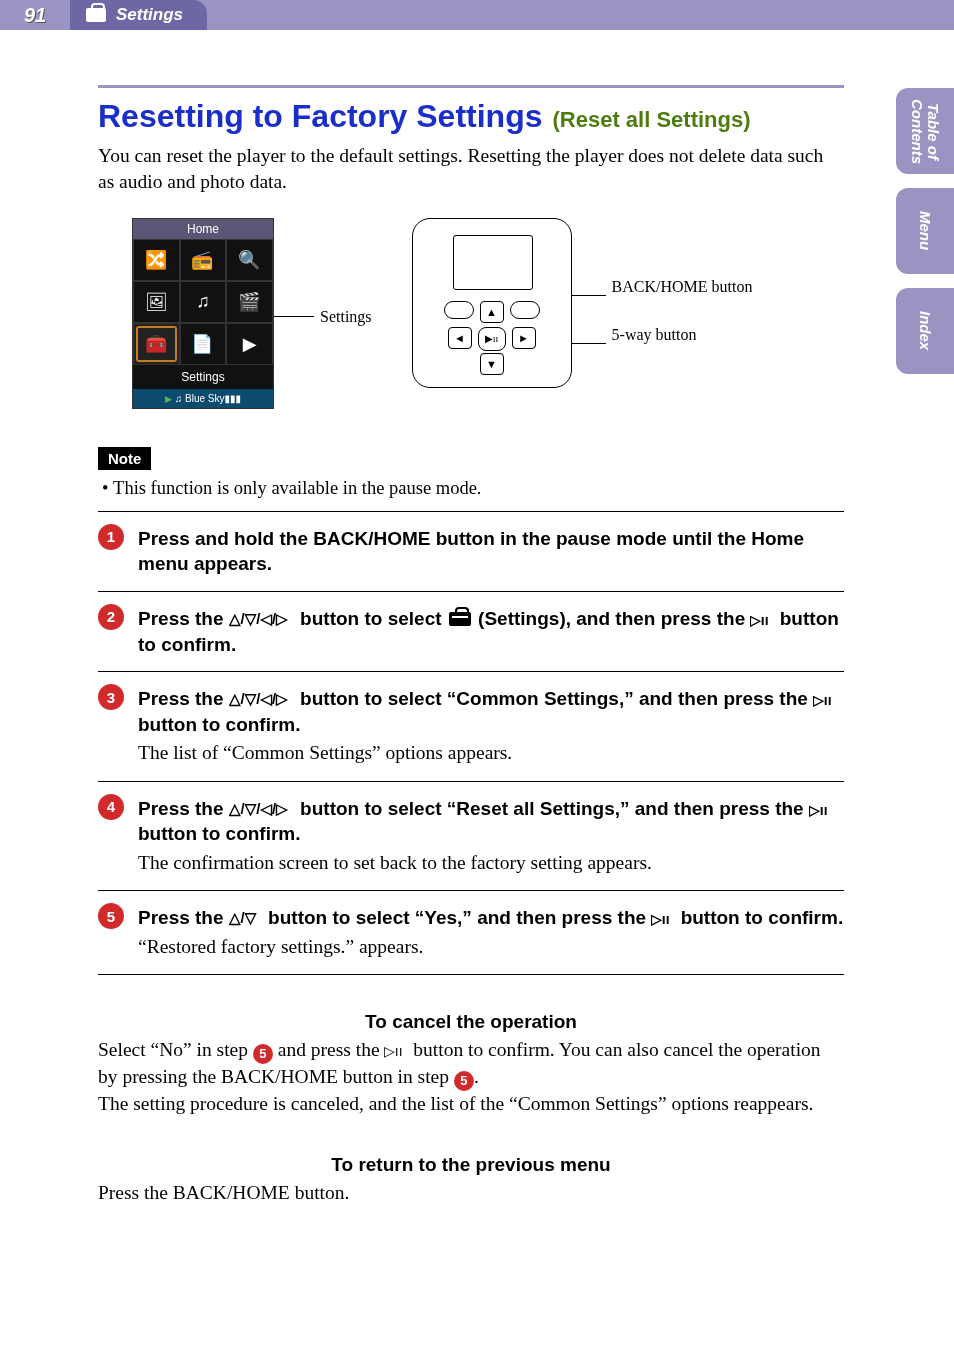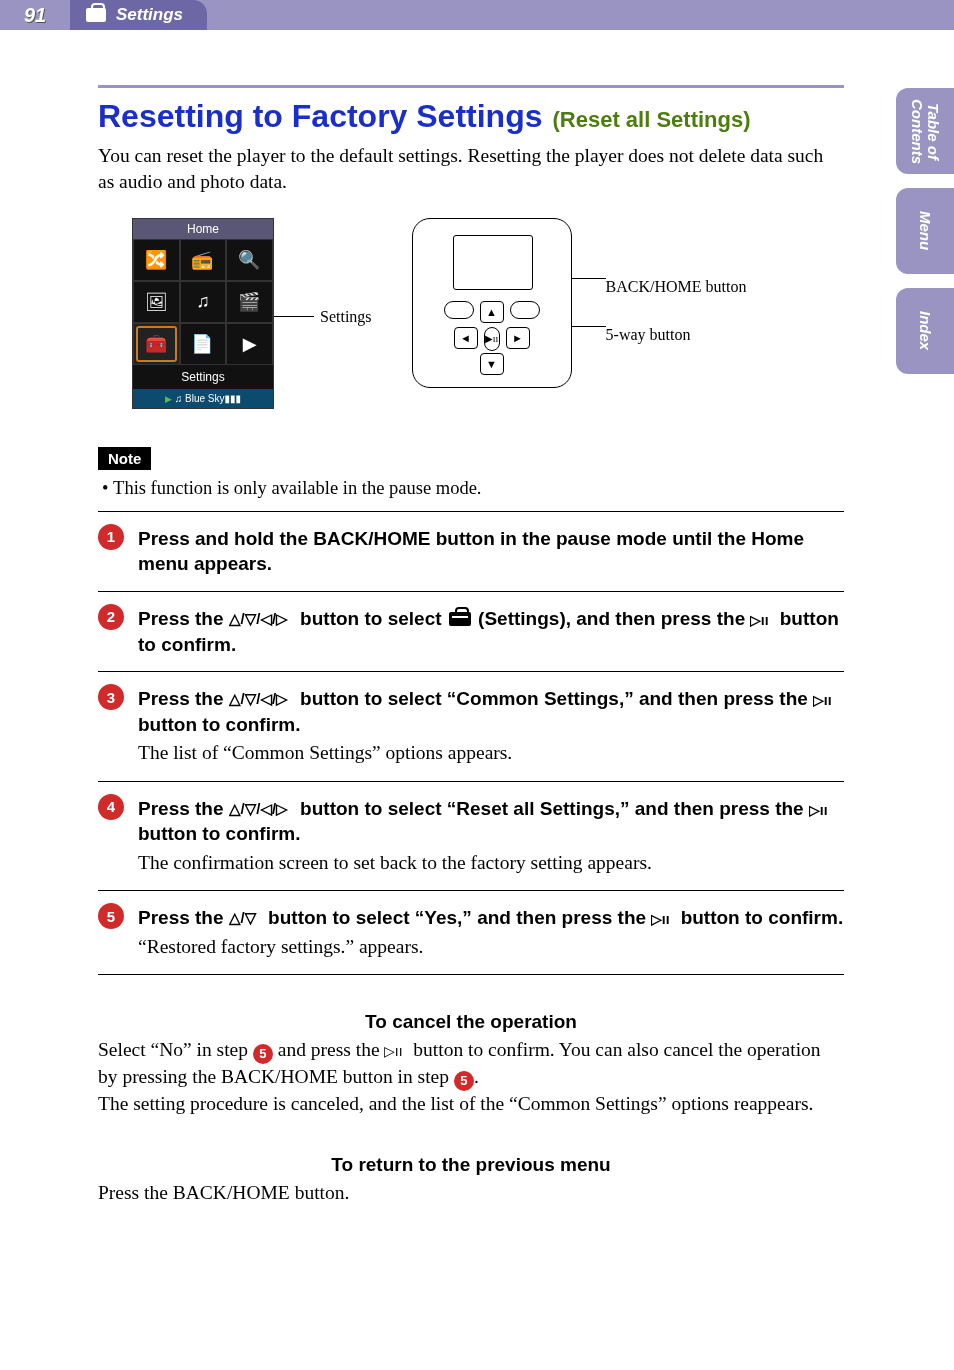--- a/index.html
+++ b/index.html
@@ -38,24 +38,24 @@
   .lead-line { width: 40px; height: 1px; background: #000; }
 
   .player { width: 160px; height: 170px; border: 1.2px solid #000; border-radius: 18px; position: relative; }
   .player-screen { position: absolute; top: 16px; left: 40px; width: 80px; height: 55px; border: 1.2px solid #000; border-radius: 3px; }
   .ctrlrow { position: absolute; left: 0; right: 0; display: flex; justify-content: center; gap: 6px; }
   .ctrlrow.row1 { top: 82px; }
   .ctrlrow.row2 { top: 108px; }
   .ctrlrow.row3 { top: 134px; }
   .pillbtn { width: 30px; height: 18px; border: 1.2px solid #000; border-radius: 9px; }
   .sqbtn { width: 24px; height: 22px; border: 1.2px solid #000; border-radius: 4px; display: flex; align-items: center; justify-content: center; font-size: 11px; }
-  .cenbtn { width: 16px; height: 24px; border: 1.2px solid #000; border-radius: 8px; display: flex; align-items: center; justify-content: center; font-size: 10px; }
+  .cenbtn { width: 28px; height: 24px; border: 1.2px solid #000; border-radius: 8px; display: flex; align-items: center; justify-content: center; font-size: 10px; }
 
   .player-labels { display: flex; flex-direction: column; gap: 30px; margin-top: 60px; font-size: 16px; }
-  .player-labels .row { display: flex; align-items: flex-start; }
+  .player-labels .row { display: flex; align-items: flex-end; gap: 6px; }
   .player-labels .ld { width: 34px; height: 1px; background: #000; }
 
   
   .notebox { margin-top: 38px; }
   .note-tag { display: inline-block; background: #000; color: #fff; font-family: Liberation Sans, sans-serif; font-weight: bold; font-size: 15px; padding: 3px 10px; }
   .note-bullet { font-size: 18.5px; margin-top: 8px; padding-left: 4px; }
   .note-bullet::before { content: "\2022\00a0"; }
 
   
   .steps { margin-top: 12px; }

